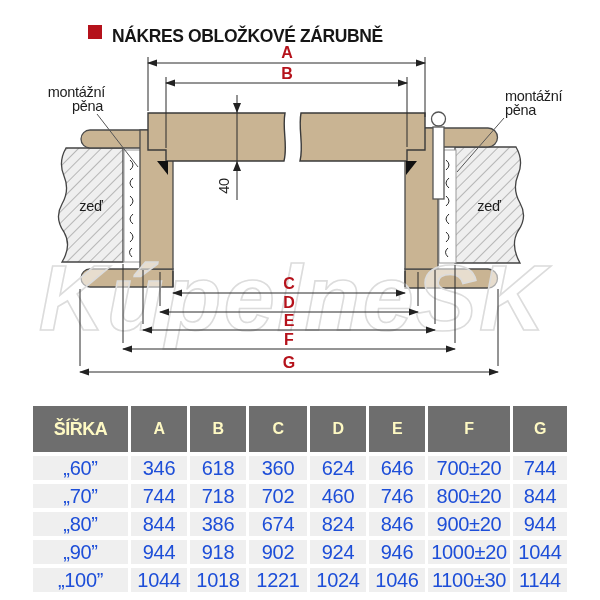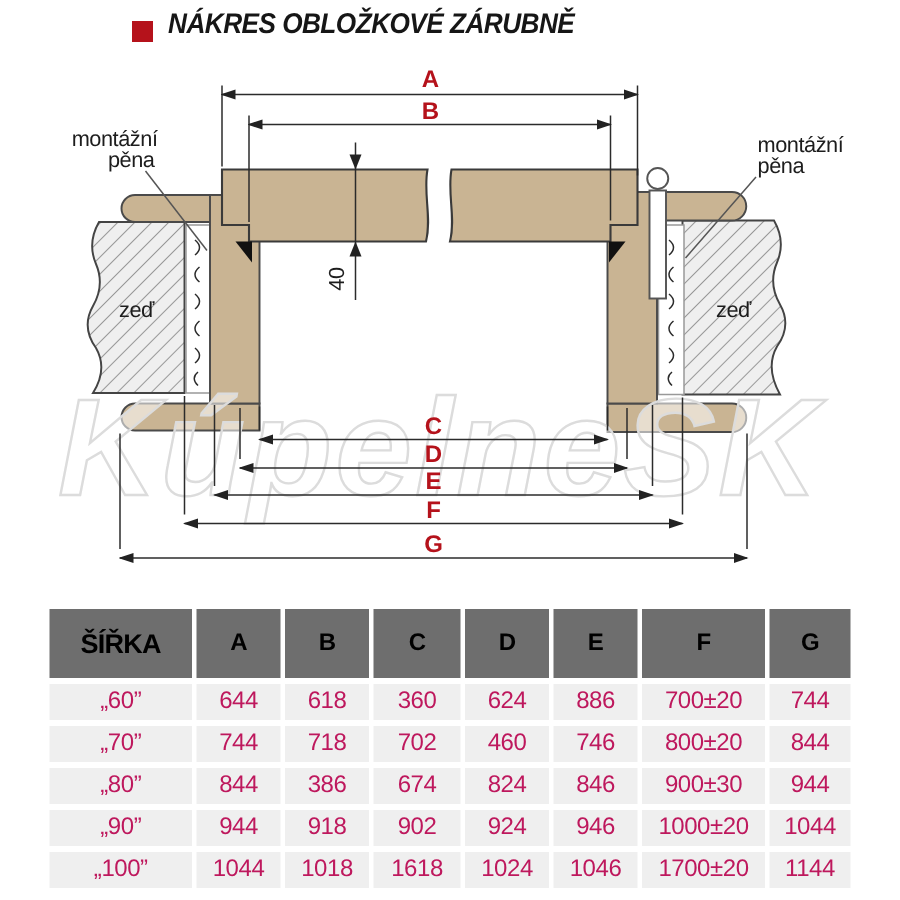--- a/index.html
+++ b/index.html
@@ -1,38 +1,38 @@
 <!DOCTYPE html>
 <html><head>
 <meta charset="utf-8">
 <style>
   html,body{margin:0;padding:0;background:#fff;}
   .page{position:relative;width:600px;height:600px;background:#fff;overflow:hidden;
         font-family:"Liberation Sans",sans-serif;}
   
-  .title-row{position:absolute;left:88px;top:6px;display:flex;align-items:flex-end;gap:10px;font-style:italic;}
+  .title-row{position:absolute;left:88px;top:25px;display:flex;align-items:flex-start;gap:10px;}
   .bullet{width:14px;height:14px;background:#b5121b;flex:0 0 auto;}
   .page h1{margin:0;font-size:19px;font-weight:bold;color:#161616;letter-spacing:-0.4px;
            transform:scaleX(.92);transform-origin:left center;white-space:nowrap;}
   
   svg.diagram{position:absolute;left:0;top:0;}
   svg.diagram text{font-family:"Liberation Sans",sans-serif;}
   .dimletter{font-size:16px;font-weight:bold;fill:#b5121b;}
   .anno{font-size:14.5px;fill:#1d1d1d;letter-spacing:-0.3px;}
   .thin{stroke:#2b2b2b;stroke-width:1;fill:none;}
   
   .size-table{position:absolute;left:33px;top:406px;display:grid;
       grid-template-columns:95px 56px 56px 58px 56px 56px 82px 54px;
       grid-template-rows:46px repeat(5,24px);
       gap:4px 3px;}
-  .th{background:#6e6e6e;color:#000000;display:flex;align-items:center;justify-content:center;
+  .th{background:#6e6e6e;color:#fef9c3;display:flex;align-items:center;justify-content:center;
       font-weight:bold;font-size:16px;letter-spacing:-0.5px;}
   .th.first{font-size:18px;}
-  .td{background:#efefef;color:#be185d;display:flex;align-items:center;justify-content:center;
-      font-size:16px;letter-spacing:-0.3px;}
+  .td{background:#efefef;color:#1d4ed8;display:flex;align-items:center;justify-content:center;
+      font-size:20px;letter-spacing:-0.3px;}
 </style>
 </head>
 <body>
 
 <div class="page">
 
   <div class="title-row">
     <div class="bullet"></div>
     <h1>NÁKRES OBLOŽKOVÉ ZÁRUBNĚ</h1>
   </div>
@@ -147,54 +147,54 @@
   <div class="size-table">
       <div class="th first">ŠÍŘKA</div>
       <div class="th">A</div>
       <div class="th">B</div>
       <div class="th">C</div>
       <div class="th">D</div>
       <div class="th">E</div>
       <div class="th">F</div>
       <div class="th">G</div>
       <div class="td">„60”</div>
-      <div class="td">644</div>
+      <div class="td">346</div>
       <div class="td">618</div>
       <div class="td">360</div>
       <div class="td">624</div>
-      <div class="td">886</div>
+      <div class="td">646</div>
       <div class="td">700±20</div>
       <div class="td">744</div>
       <div class="td">„70”</div>
       <div class="td">744</div>
       <div class="td">718</div>
       <div class="td">702</div>
       <div class="td">460</div>
       <div class="td">746</div>
       <div class="td">800±20</div>
       <div class="td">844</div>
       <div class="td">„80”</div>
       <div class="td">844</div>
       <div class="td">386</div>
       <div class="td">674</div>
       <div class="td">824</div>
       <div class="td">846</div>
-      <div class="td">900±30</div>
+      <div class="td">900±20</div>
       <div class="td">944</div>
       <div class="td">„90”</div>
       <div class="td">944</div>
       <div class="td">918</div>
       <div class="td">902</div>
       <div class="td">924</div>
       <div class="td">946</div>
       <div class="td">1000±20</div>
       <div class="td">1044</div>
       <div class="td">„100”</div>
       <div class="td">1044</div>
       <div class="td">1018</div>
-      <div class="td">1618</div>
+      <div class="td">1221</div>
       <div class="td">1024</div>
       <div class="td">1046</div>
-      <div class="td">1700±20</div>
+      <div class="td">1100±30</div>
       <div class="td">1144</div>
     </div>
 
 </div>
 
 </body></html>

